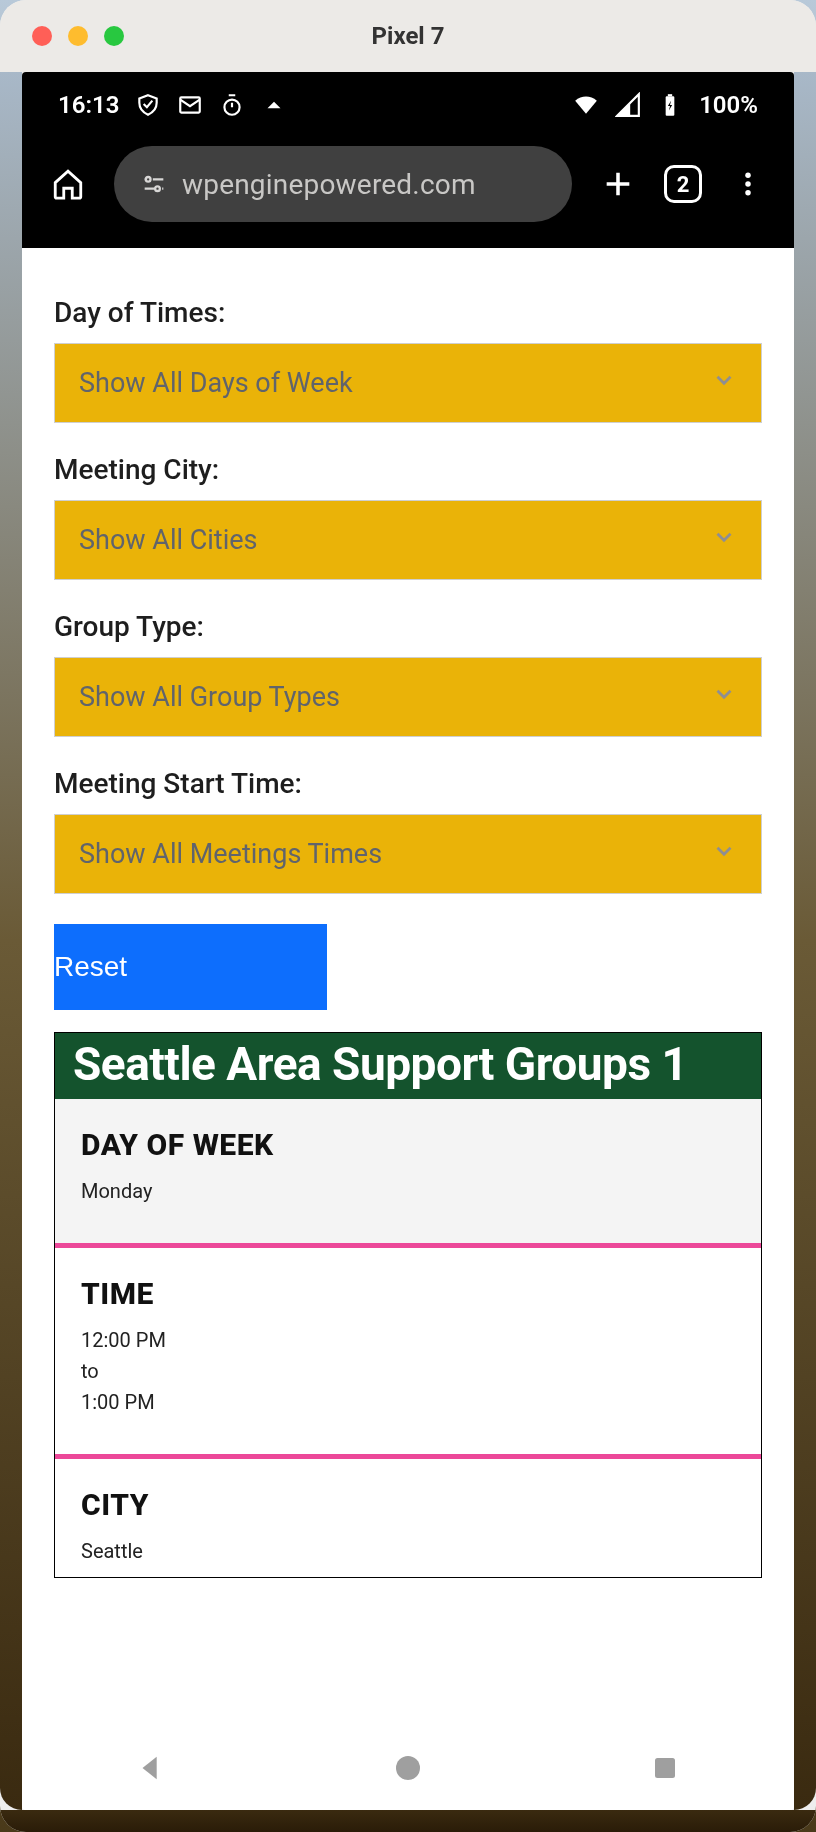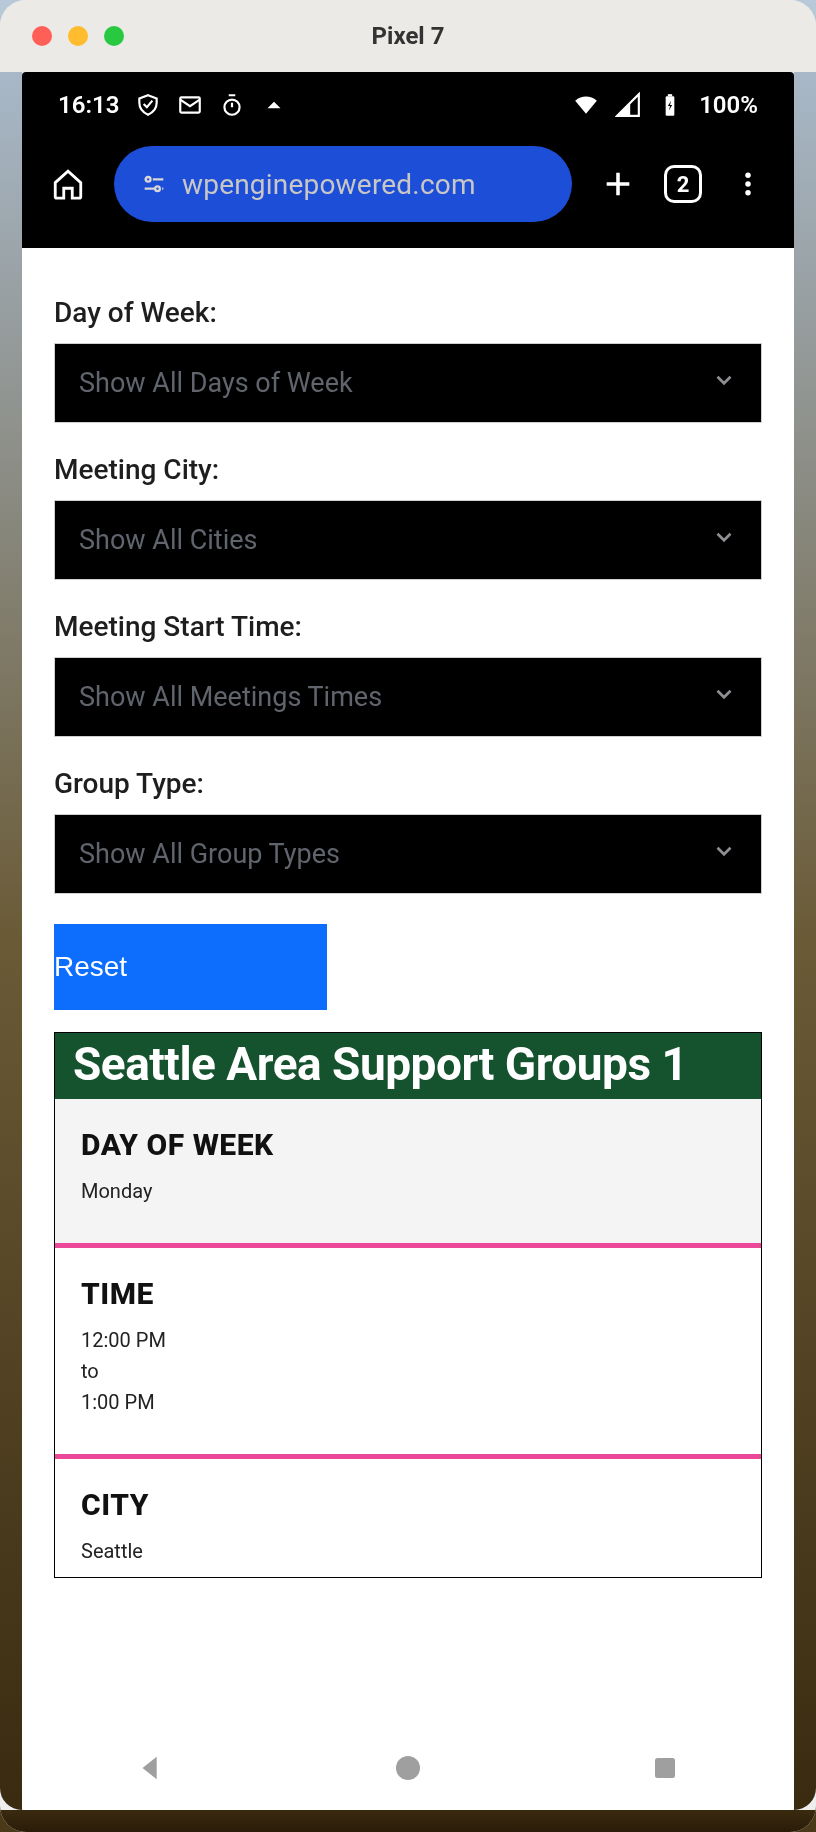--- a/index.html
+++ b/index.html
@@ -17,32 +17,32 @@
   
   .device-frame { position:absolute; top:72px; left:22px; right:22px; bottom:22px; border-radius:4px; overflow:hidden; background:transparent; }
 
   
   .android-top { background:#000; color:#fff; }
   .statusbar { display:flex; justify-content:space-between; align-items:center; height:66px; padding:0 36px; font-size:24px; font-weight:600; }
   .statusbar .left, .statusbar .right { display:flex; align-items:center; gap:16px; }
   .statusbar svg, .statusbar .glyph { width:26px; height:26px; }
 
   .chrome-bar { display:flex; align-items:center; gap:24px; padding:8px 24px 26px 24px; }
-  .omnibox { flex:1; height:76px; background:#1d4ed8; border-radius:38px; display:flex; align-items:center; padding:0 26px; gap:14px; color:#d8d7d6; font-size:28px; letter-spacing:0.2px; }
+  .omnibox { flex:1; height:76px; background:#404040; border-radius:38px; display:flex; align-items:center; padding:0 26px; gap:14px; color:#d8d7d6; font-size:28px; letter-spacing:0.2px; }
   .omnibox .url { color:#c8c7c5; white-space:nowrap; overflow:hidden; }
   .tab-count { width:38px; height:38px; border:3px solid #fff; border-radius:10px; display:flex; align-items:center; justify-content:center; font-size:22px; font-weight:700; }
   .icon-btn { width:44px; height:44px; display:flex; align-items:center; justify-content:center; }
 
   
   .page { background:#fff; color:#111; height:calc(100% - 66px - 110px - 84px); overflow:hidden; padding:48px 32px 0 32px; }
   @media all { .page{ height: auto; } }
 
   .field { margin-bottom:30px; }
   .field-label { font-size:28px; font-weight:500; color:#1e1e1e; margin-bottom:14px; }
-  .select { border:1px solid #cfcfcf; height:80px; display:flex; align-items:center; justify-content:space-between; padding:0 24px; font-size:27px; color:#60646c; background:#000000; }
+  .select { border:1px solid #cfcfcf; height:80px; display:flex; align-items:center; justify-content:space-between; padding:0 24px; font-size:27px; color:#60646c; background:#eab308; }
   .chev { color:#8e8e93; }
 
   .reset-btn { width:273px; height:86px; background:#0d6efd; color:#fff; font-size:28px; font-weight:400; border:none; display:flex; align-items:center; justify-content:flex-start; margin-top:2px; margin-bottom:22px; }
 
   .card { border:1px solid #000; }
   .card-header { background:#14532d; color:#fff; padding:10px 18px 14px 18px; }
   .card-header-text { font-size:46px; font-weight:700; line-height:0.92; letter-spacing:-0.5px; }
   .card-row { border-top:5px solid #ec4899; padding:28px 26px 36px 26px; }
   .card-row.first { background:#f4f4f4; border-top:none; }
   .card-row .th { font-size:30px; font-weight:800; letter-spacing:0.5px; color:#111; margin-bottom:14px; }
@@ -164,53 +164,53 @@
                 <circle cx="12" cy="19" r="2.2"></circle>
               </svg>
           </div>
         </div>
       </div>
 
       <div class="content-scroll">
         <div class="page">
 
           <div class="field">
-            <div class="field-label">Day of Week:</div>
+            <div class="field-label">Day of Times:</div>
             <div class="select">
               <span>Show All Days of Week</span>
               <span class="chev"><svg width="26" height="26" viewBox="0 0 24 24" fill="none" stroke="currentColor" stroke-width="2.5">
                     <path d="M6 9l6 6 6-6"></path>
                   </svg></span>
             </div>
           </div>
 
           <div class="field">
             <div class="field-label">Meeting City:</div>
             <div class="select">
               <span>Show All Cities</span>
               <span class="chev"><svg width="26" height="26" viewBox="0 0 24 24" fill="none" stroke="currentColor" stroke-width="2.5">
                     <path d="M6 9l6 6 6-6"></path>
                   </svg></span>
             </div>
           </div>
 
           <div class="field">
+            <div class="field-label">Group Type:</div>
+            <div class="select">
+              <span>Show All Group Types</span>
+              <span class="chev"><svg width="26" height="26" viewBox="0 0 24 24" fill="none" stroke="currentColor" stroke-width="2.5">
+                    <path d="M6 9l6 6 6-6"></path>
+                  </svg></span>
+            </div>
+          </div>
+
+          <div class="field">
             <div class="field-label">Meeting Start Time:</div>
             <div class="select">
               <span>Show All Meetings Times</span>
-              <span class="chev"><svg width="26" height="26" viewBox="0 0 24 24" fill="none" stroke="currentColor" stroke-width="2.5">
-                    <path d="M6 9l6 6 6-6"></path>
-                  </svg></span>
-            </div>
-          </div>
-
-          <div class="field">
-            <div class="field-label">Group Type:</div>
-            <div class="select">
-              <span>Show All Group Types</span>
               <span class="chev"><svg width="26" height="26" viewBox="0 0 24 24" fill="none" stroke="currentColor" stroke-width="2.5">
                     <path d="M6 9l6 6 6-6"></path>
                   </svg></span>
             </div>
           </div>
 
           <button class="reset-btn">
             <span>Reset</span>
           </button>
 

